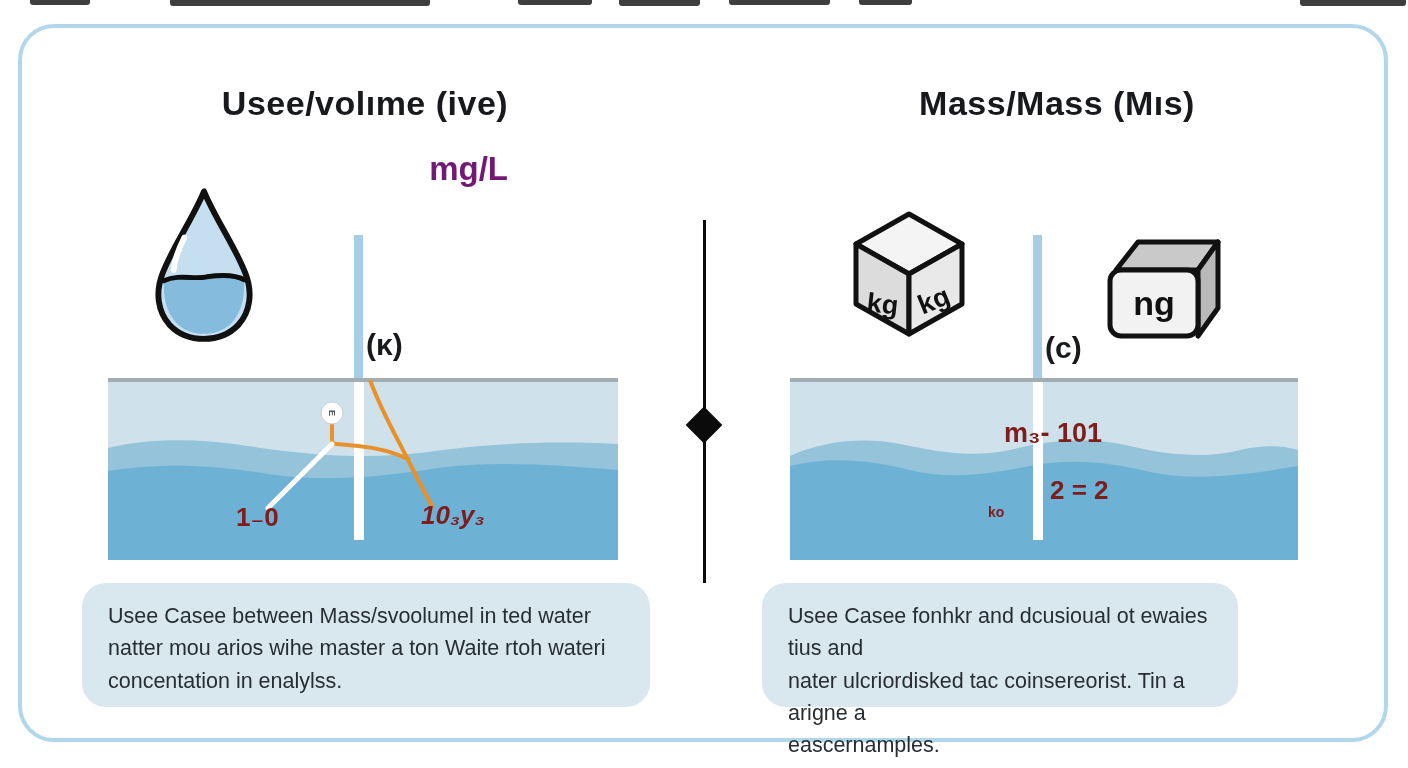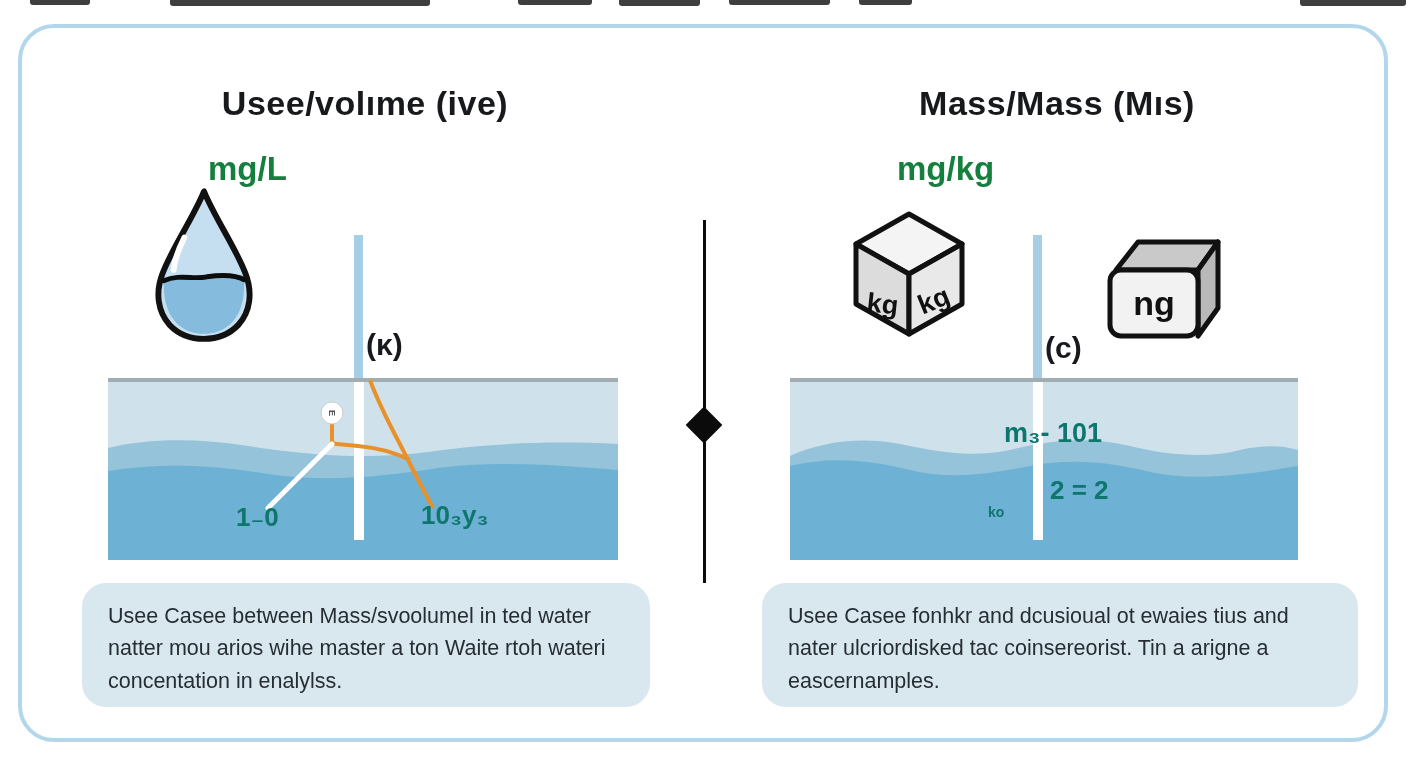--- a/index.html
+++ b/index.html
@@ -8,29 +8,29 @@
   .canvas { position:relative; width:1408px; height:768px; background:#fff; }
 
   
   .tm { position:absolute; top:0; background:#2e2e2e; border-radius:0 0 3px 3px; opacity:.92; }
 
   .frame { position:absolute; left:18px; top:24px; width:1370px; height:718px;
            border:4px solid #b3d7ea; border-radius:36px; background:#fff; }
 
   .title { position:absolute; font-weight:bold; font-size:34px; color:#17191c;
            text-align:center; letter-spacing:.5px; }
-  .unit  { position:absolute; font-weight:bold; font-size:33px; color:#15803d; text-align:left; }
+  .unit  { position:absolute; font-weight:bold; font-size:33px; color:#701a75; text-align:right; }
 
   .bar { position:absolute; width:9px; background:#a6cee6; }
   .bar-label { position:absolute; font-weight:bold; font-size:30px; color:#17191c; }
 
   .tank { position:absolute; top:378px; height:182px; }
   .tank svg { display:block; }
 
-  .tank-label { position:absolute; font-weight:bold; color:#0f766e; }
+  .tank-label { position:absolute; font-weight:bold; color:#7f1d1d; }
 
   .divider-line { position:absolute; left:703px; top:220px; width:3px; height:363px; background:#0b0b0b; }
   .divider-diamond { position:absolute; left:691px; top:412px; width:26px; height:26px;
                      background:#0b0b0b; transform:rotate(45deg); }
 
   .note { position:absolute; top:583px; height:124px; background:#d9e8ef; border-radius:24px;
           padding:17px 26px 8px 26px; }
   .note p { font-size:21.5px; line-height:1.5; color:#272e33; white-space:pre-line; }
 
   .icon-abs { position:absolute; }
@@ -70,33 +70,32 @@
       <rect x="0" y="0" width="510" height="4" fill="#a2adb2"></rect>
       <rect x="246" y="4" width="10" height="158" fill="#ffffff"></rect>
       <path d="M262 2 C 272 30 288 58 298 78 C 308 98 317 115 325 130" fill="none" stroke="#e8912a" stroke-width="4"></path>
       <path d="M224 44 L224 62 Q224 66 229 66 L250 68 C 272 70 290 76 302 82" fill="none" stroke="#e8912a" stroke-width="4"></path>
       <path d="M224 66 L160 130" fill="none" stroke="#ffffff" stroke-width="5" stroke-linecap="round"></path>
       <circle cx="224" cy="35" r="11" fill="#ffffff" stroke="#c9ced1" stroke-width="1"></circle>
       <text x="224" y="38" font-size="9" font-weight="bold" fill="#555" text-anchor="middle" transform="rotate(90 224 35)">E</text>
     </svg>
   </div>
   <div class="tank-label" style="left:236px; top:502px; font-size:26px;">1₋0</div>
-  <div class="tank-label" style="left:421px; top:500px; font-size:26px;">10₃y₃</div>
+  <div class="tank-label" style="left:421px; top:500px; font-size:26px;font-style:italic;">10₃y₃</div>
 
   <div class="note" style="left:82px; width:568px;">
     <p>Usee Casee between Mass/svoolumel in ted water
 natter mou arios wihe master a ton Waite rtoh wateri
 concentation in enalylss.</p>
   </div>
 
   <div class="divider-line"></div>
   <div class="divider-diamond"></div>
 
   <div class="title" style="left:857px; top:84px; width:400px;">Mass/Mass (Mıs)</div>
-  <div class="unit" style="left:897px; top:150px; width:300px;">mg/kg</div>
 
   <svg class="icon-abs" style="left:850px; top:210px;" width="118" height="128" viewBox="0 0 118 128">
     <polygon points="59,4 112,34 59,64 6,34" fill="#f4f4f4" stroke="#111" stroke-width="5" stroke-linejoin="round"></polygon>
     <polygon points="6,34 59,64 59,124 6,94" fill="#dcdcdc" stroke="#111" stroke-width="5" stroke-linejoin="round"></polygon>
     <polygon points="112,34 59,64 59,124 112,94" fill="#e9e9e9" stroke="#111" stroke-width="5" stroke-linejoin="round"></polygon>
     <text x="32" y="103" font-size="27" font-weight="bold" fill="#111" text-anchor="middle" transform="rotate(6 32 100)">kg</text>
     <text x="86" y="99" font-size="27" font-weight="bold" fill="#111" text-anchor="middle" transform="rotate(-22 86 96)">kg</text>
   </svg>
 
   <svg class="icon-abs" style="left:1106px; top:236px;" width="120" height="104" viewBox="0 0 120 104">
@@ -115,19 +114,19 @@
       <path d="M0 78 C 30 64 70 58 110 66 C 150 74 180 80 220 72 C 260 62 300 58 340 68 C 380 78 420 80 450 72 C 475 66 495 68 508 72 L508 182 L0 182 Z" fill="#94c3da"></path>
       <path d="M0 88 C 40 78 80 82 120 92 C 160 102 200 96 240 88 C 280 80 320 84 360 94 C 400 103 450 98 508 88 L508 182 L0 182 Z" fill="#6db1d4"></path>
       <rect x="0" y="0" width="508" height="4" fill="#a2adb2"></rect>
       <rect x="243" y="4" width="10" height="158" fill="#ffffff"></rect>
     </svg>
   </div>
   <div class="tank-label" style="left:1004px; top:418px; font-size:27px;">m₃- 101</div>
   <div class="tank-label" style="left:1012px; top:475px; font-size:26px;margin-left:38px;">2 = 2</div>
   <div class="tank-label" style="left:988px; top:504px; font-size:14px; font-weight:700;">ko</div>
 
-  <div class="note" style="left:762px; width:596px;">
+  <div class="note" style="left:762px; width:476px;">
     <p>Usee Casee fonhkr and dcusioual ot ewaies tius and
 nater ulcriordisked tac coinsereorist. Tin a arigne a
 eascernamples.</p>
   </div>
 
 </div>
 
 </body></html>

